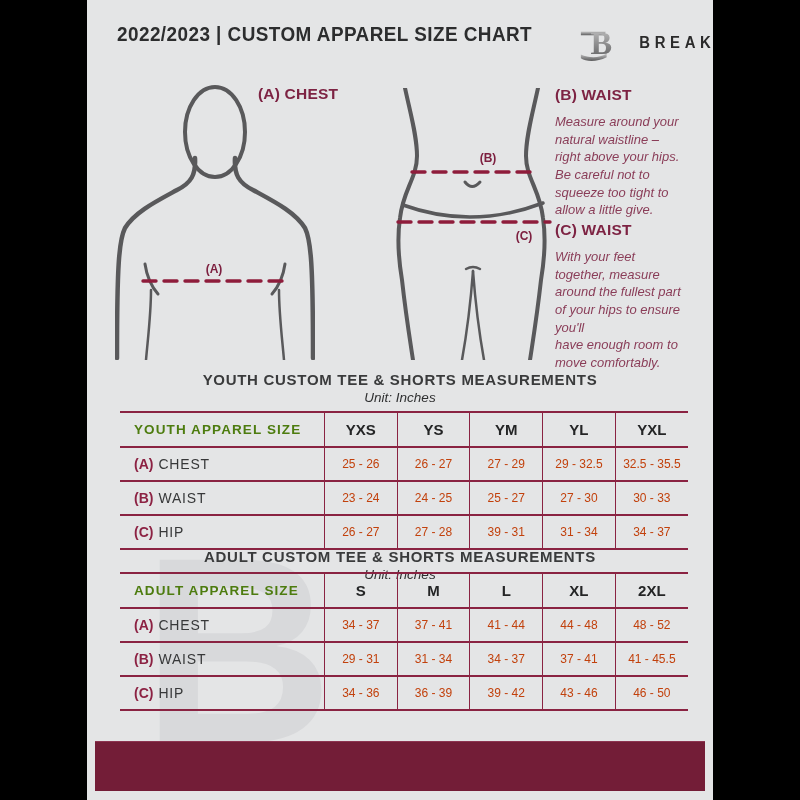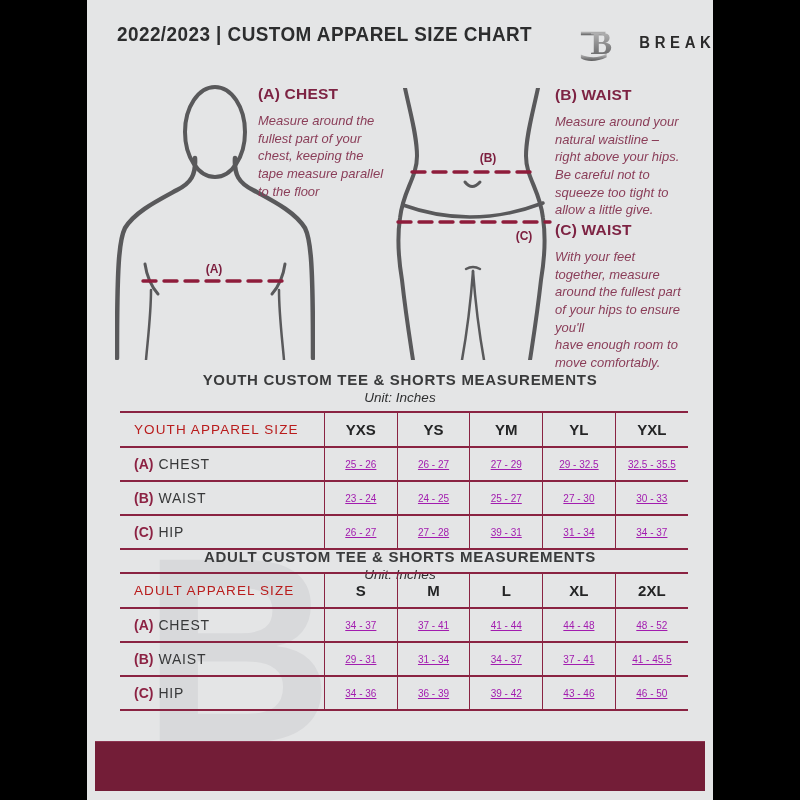--- a/index.html
+++ b/index.html
@@ -61,24 +61,24 @@
     border-top: 2px solid #8a2342;
     padding: 0; height: 32px; vertical-align: middle;
   }
   .size-table th { height: 33px; }
   .size-table tr:last-child td { border-bottom: 2px solid #8a2342; }
   .size-table th:not(.first), .size-table td:not(.first) {
     border-left: 1.5px solid #8a2342; text-align: center;
   }
   .size-table .first { width: 190px; text-align: left; padding-left: 14px; }
   .size-table th.first {
-    font-weight: normal; font-size: 13.5px; letter-spacing: 1.1px; color: #b91c1c; margin-top: 15px;
+    font-weight: bold; font-size: 13.5px; letter-spacing: 1.1px; color: #4d7c0f; margin-top: 15px;
   }
   .size-table th:not(.first) { font-size: 15px; font-weight: bold; color: #242526; }
-  .size-table td:not(.first) { font-size: 10px; color: #a21caf; text-decoration: underline; }
+  .size-table td:not(.first) { font-size: 12px; color: #c2410c; }
   .marker { color: #8c2243; font-weight: bold; font-size: 14px; margin-right: 5px; }
   .row-label { font-size: 14px; color: #373839; letter-spacing: 0.8px; }
   
   .watermark {
     position: absolute; left: 55px; top: 538px;
     font-size: 265px; font-weight: bold; line-height: 0.85;
     color: #d8d9db; z-index: 0; pointer-events: none;
   }
   .footer-bar {
     position: absolute; left: 8px; width: 610px; top: 741px; height: 49px;
@@ -135,25 +135,20 @@
       <path d="M 81 183 C 79 210 75 244 70 272" stroke-width="2.5"></path>
       <path d="M 81 183 C 83 210 87 244 92 272" stroke-width="2.5"></path>
       <path class="dash-line" d="M 20 84 H 143"></path>
       <path class="dash-line" d="M 6 134 H 158"></path>
       <text x="96" y="74" text-anchor="middle">(B)</text>
       <text x="132" y="152" text-anchor="middle">(C)</text>
     </svg>
 
     <div class="measure-block" style="left:171px; top:85px;">
       <div class="m-head">(A) CHEST</div>
-      <div class="m-text">Measure around the
-fullest part of your
-chest, keeping the
-tape measure parallel
-to the floor</div>
     </div>
 
     <div class="measure-block" style="left:468px; top:86px;">
       <div class="m-head">(B) WAIST</div>
       <div class="m-text">Measure around your
 natural waistline –
 right above your hips.
 Be careful not to
 squeeze too tight to
 allow a little give.</div>

